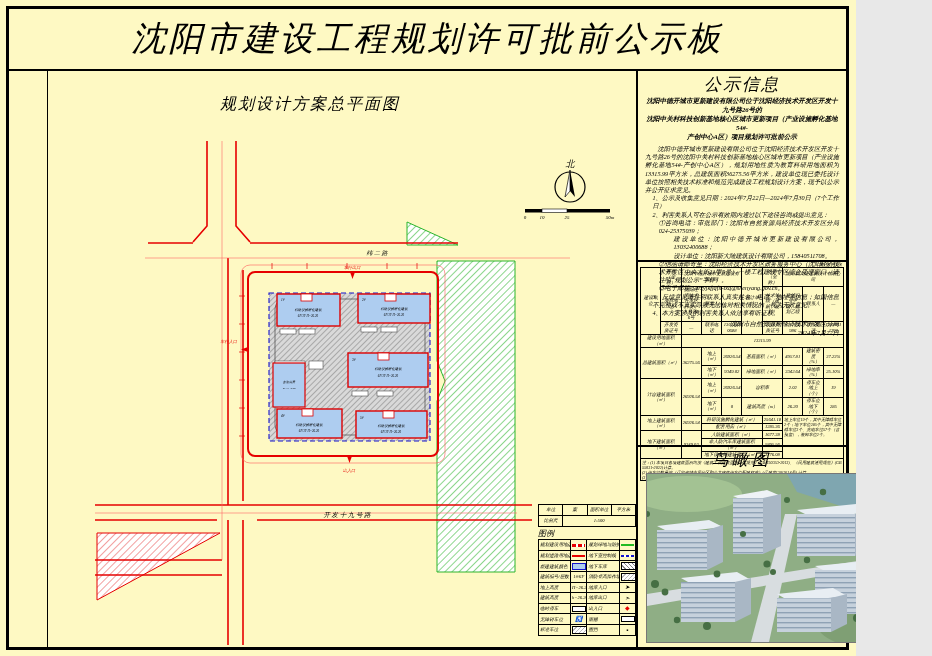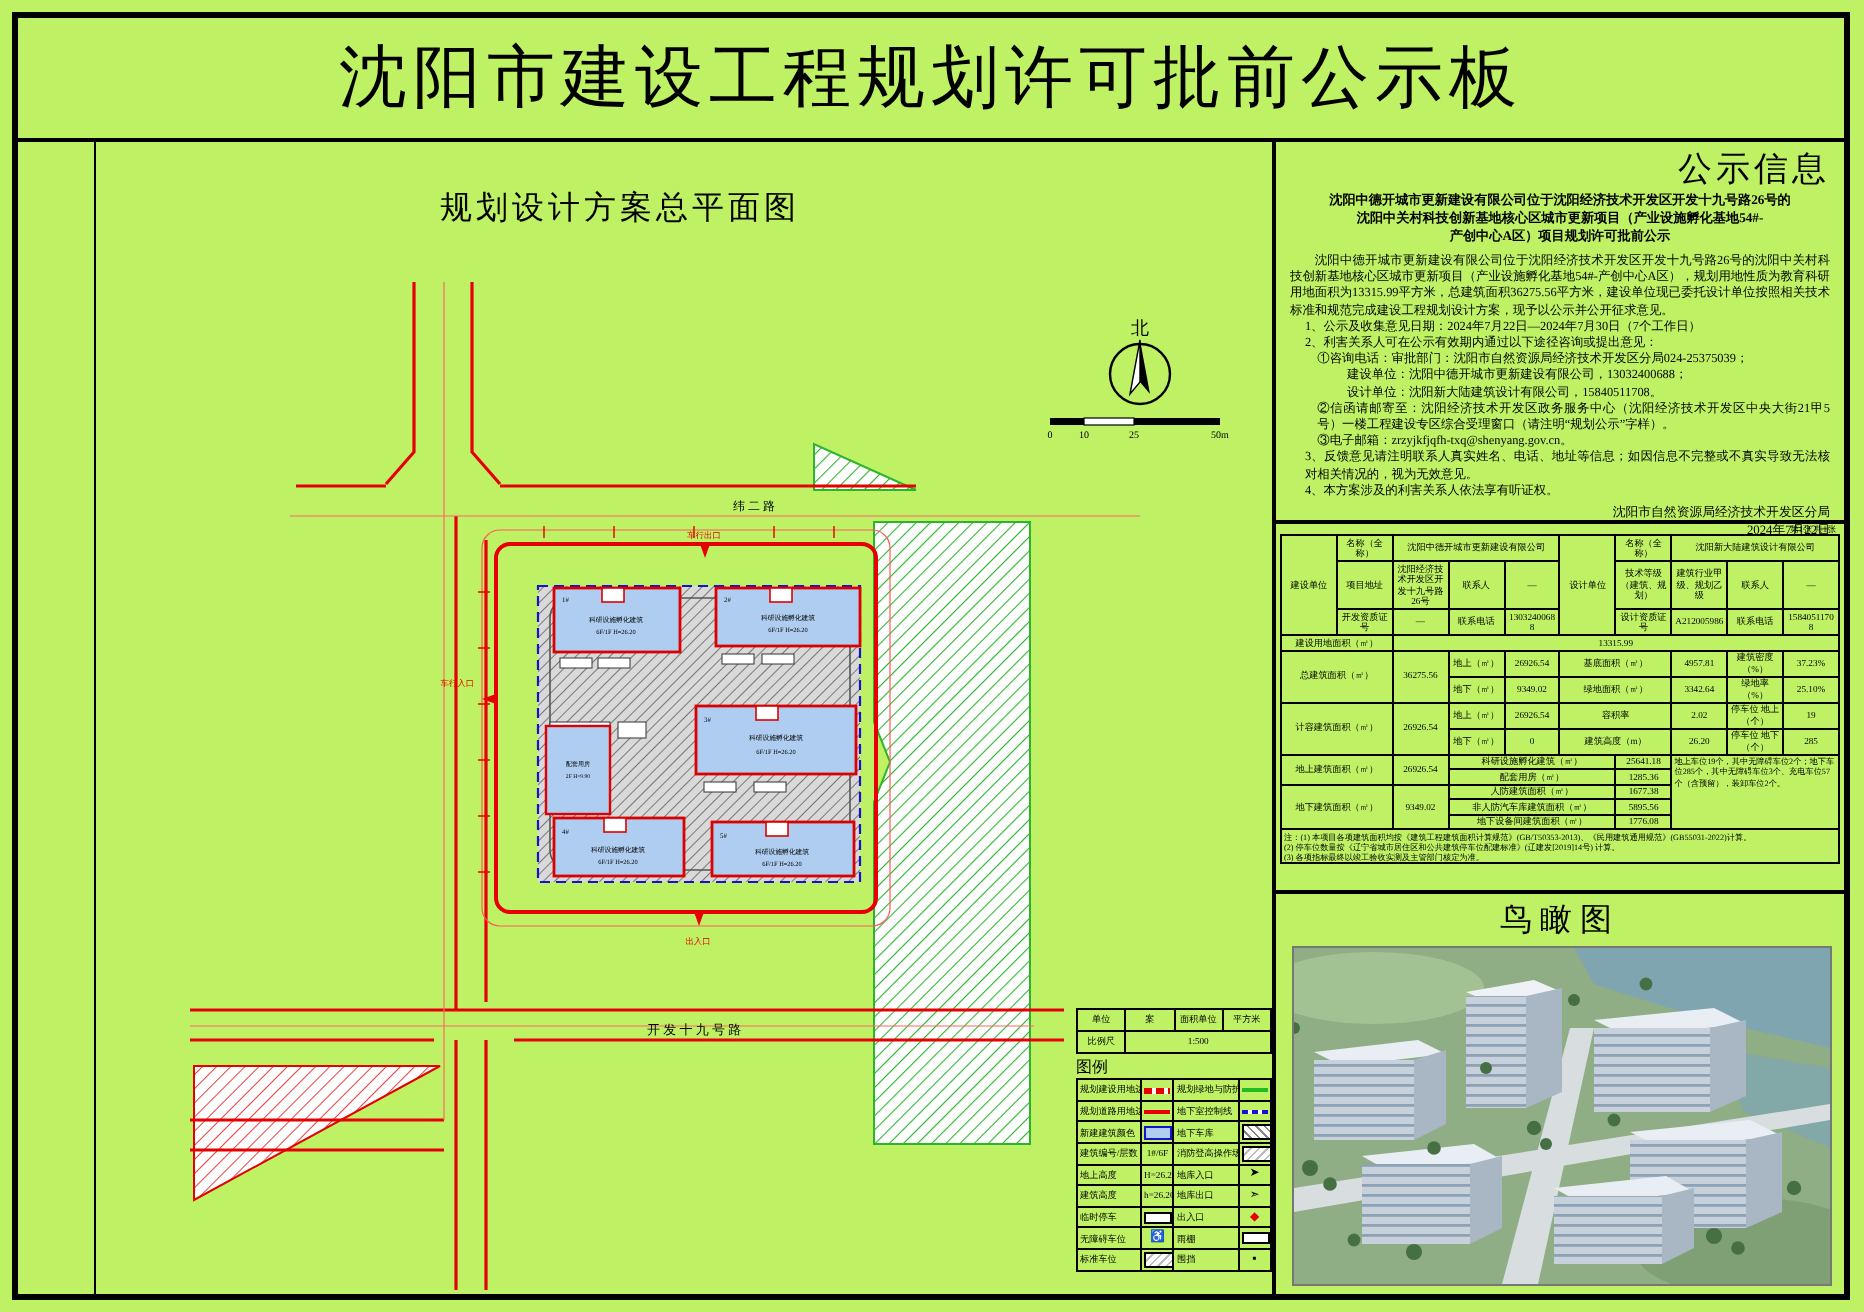--- a/index.html
+++ b/index.html
@@ -1,17 +1,17 @@
 <!DOCTYPE html>
 <html><head>
 <meta charset="utf-8">
 <style>
   html,body{margin:0;padding:0;background:#e8e8e8;}
-  #board{position:relative;width:932px;height:656px;background:#bef264;
-    font-family:"Liberation Serif","DejaVu Serif",serif;color:#000;overflow:hidden;}
+  #board{position:relative;width:856px;height:656px;background:#fef9c3;
+    font-family:"Liberation Serif","DejaVu Serif",serif;color:#000;overflow:hidden;font-style:italic;}
   #frame{position:absolute;left:6px;top:6px;right:7px;bottom:6px;border:3px solid #000;}
   
   #hdr{position:absolute;left:9px;top:9px;right:10px;height:60px;border-bottom:2px solid #000;
     display:flex;align-items:center;justify-content:center;}
   #hdr .t{font-size:34px;letter-spacing:3px;font-weight:400;}
   
   #main{position:absolute;left:9px;top:71px;right:10px;bottom:9px;display:flex;}
   #lpane{position:relative;width:627px;border-right:2px solid #000000;}
   #lpane .margin-line{position:absolute;left:38px;top:0;bottom:0;width:1px;background:#000;}
   #plan-svg{position:absolute;left:38px;top:0;}
@@ -32,21 +32,21 @@
   .sym-blue-dash{width:13px;height:2px;background:repeating-linear-gradient(90deg,#1414cc 0 3px,#fff 3px 5px);}
   .sym-gray-hatch{width:13px;height:6px;border:0.7px solid #000;background:repeating-linear-gradient(45deg,#fff 0 2px,#888 2px 3px);}
   .sym-hatch-box{width:13px;height:6px;border:0.7px solid #000;background:repeating-linear-gradient(135deg,#fff 0 2px,#bbb 2px 3px);}
   .sym-thin-rect{width:12px;height:4px;border:0.7px solid #000;background:#fff;}
   .sym-glyph{font-size:6px;line-height:6px;}
   .sym-red{color:#e60000;}
   
   #rpane{position:relative;flex:1;}
   .sect{box-sizing:border-box;}
   #notice{position:absolute;left:0;right:0;top:0;height:191px;border-bottom:2px solid #000;padding:2px 7px 0;}
-  #notice h2{margin:0;text-align:right;font-size:17px;font-weight:400;letter-spacing:2px;}
+  #notice h2{margin:0;text-align:center;font-size:17px;font-weight:400;letter-spacing:2px;}
   .sub{font-size:6.6px;font-weight:bold;text-align:center;line-height:9px;}
   .body-txt{margin-top:4px;font-size:6.2px;line-height:8.2px;text-align:justify;}
   .body-txt p{margin:0;}
   .ind1{text-indent:2em;}
   .ind2{padding-left:1.2em;}
   .ind3{padding-left:2.2em;}
   .ind4{padding-left:4.6em;}
   .sig{font-size:6.4px;text-align:right;line-height:9px;margin-top:2px;}
   #indicators{position:absolute;left:0;right:0;top:191px;height:185px;border-bottom:2px solid #000;padding:0 2px;}
   #indicators h2{margin:3px 0 1px;text-align:center;font-size:23px;font-weight:400;letter-spacing:2px;}

